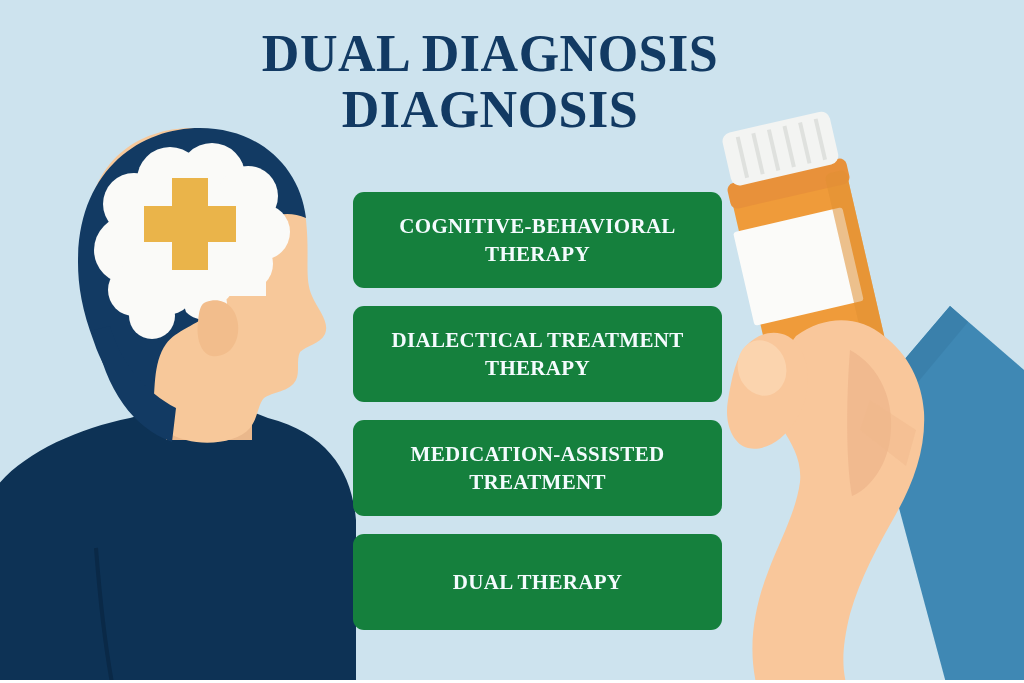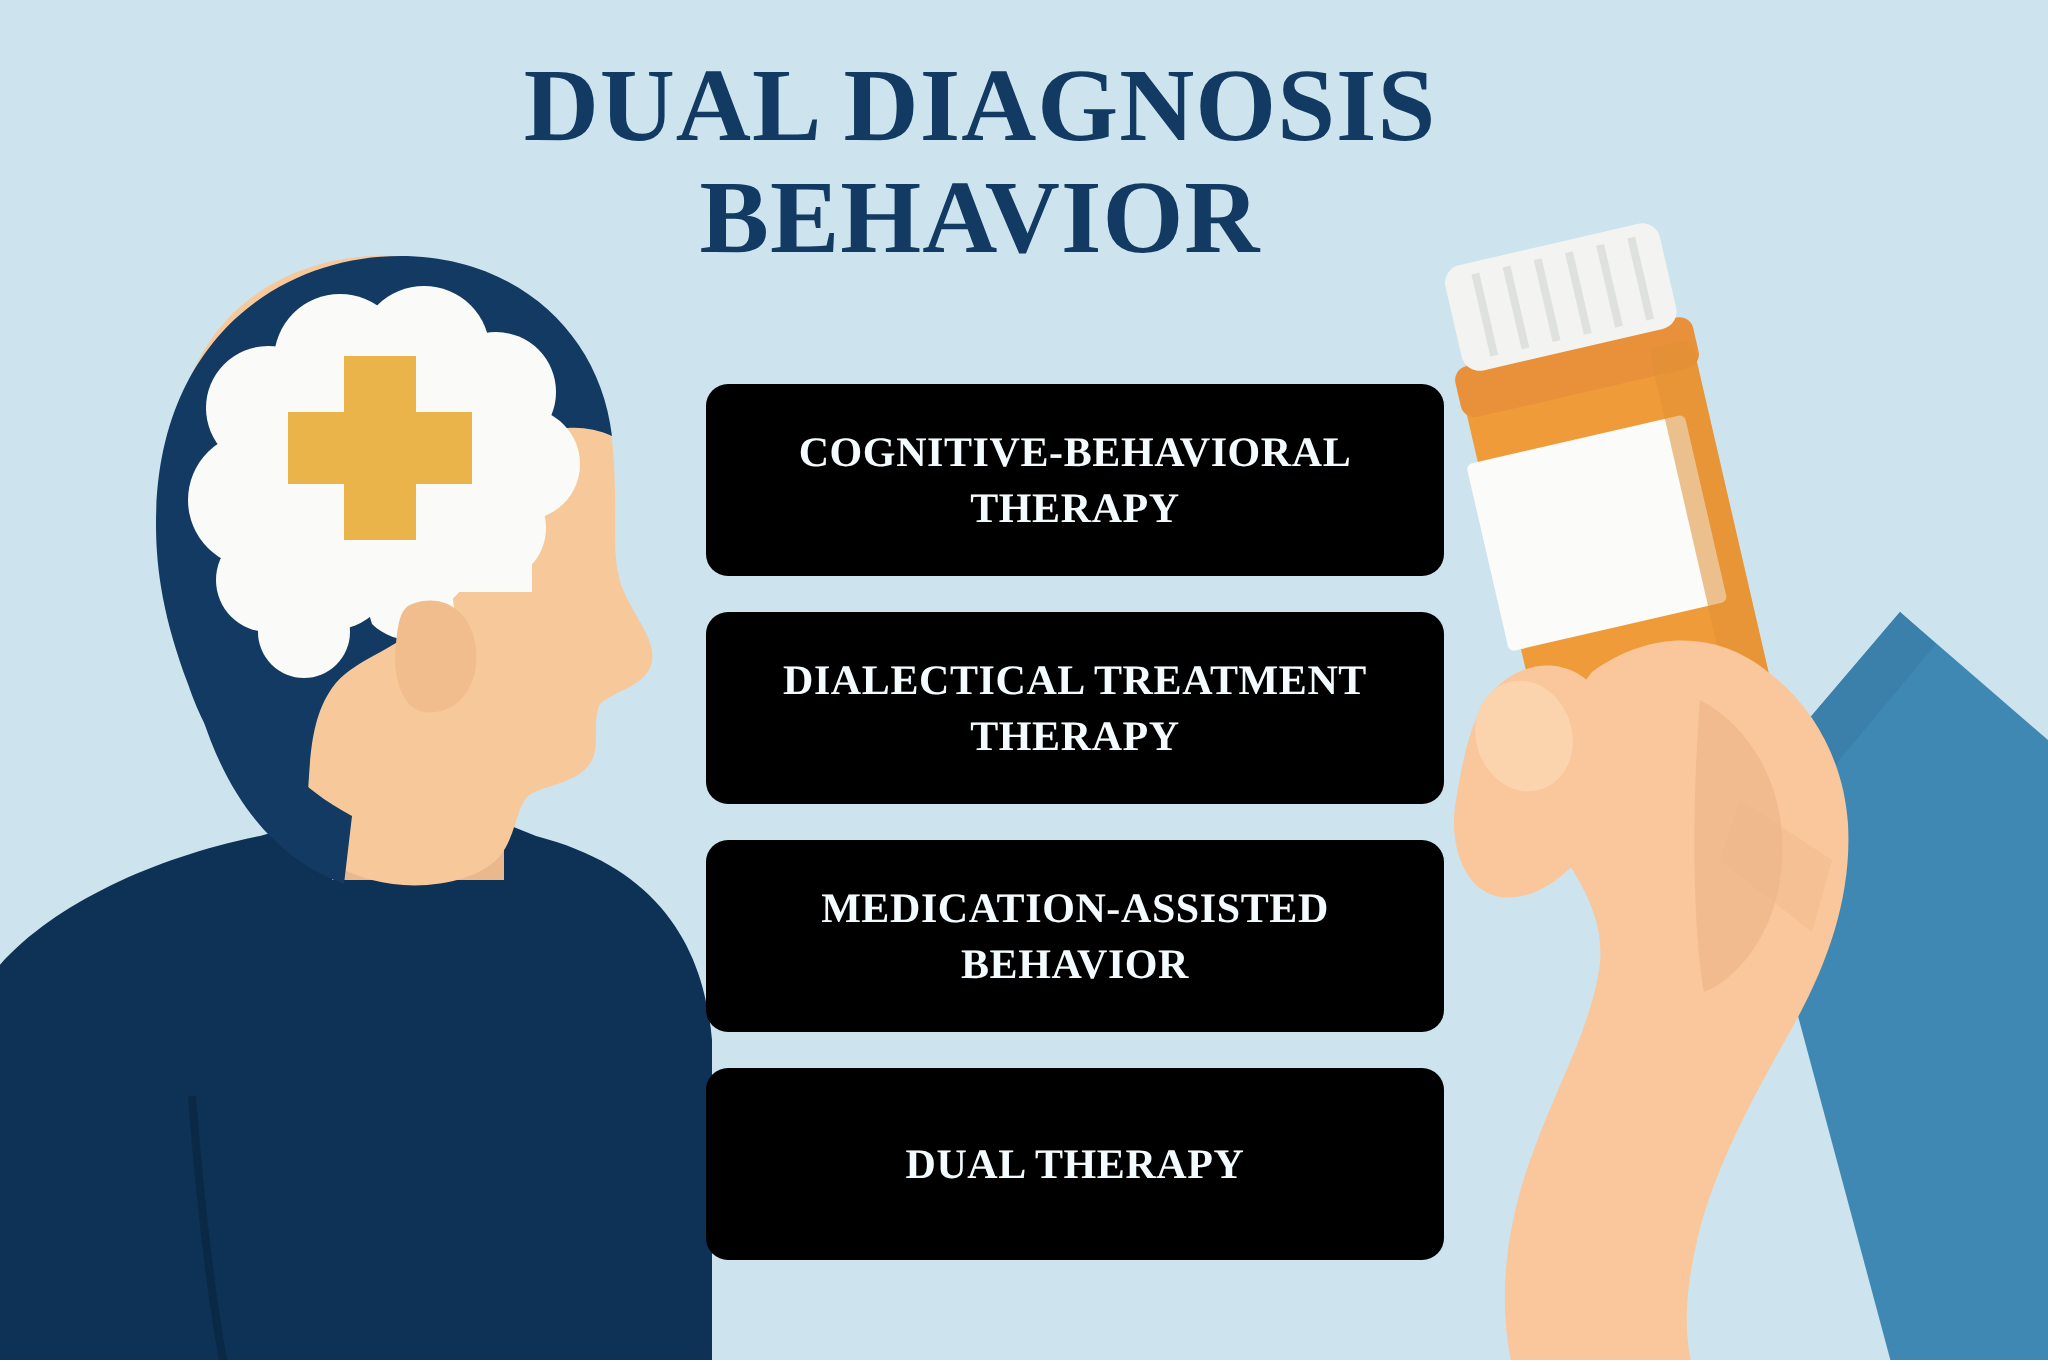--- a/index.html
+++ b/index.html
@@ -40,21 +40,21 @@
   #cards {
     position: absolute;
     left: 353px;
     top: 192px;
     width: 369px;
     z-index: 35;
   }
   .card {
     width: 369px;
     height: 96px;
-    background: #000000;
+    background: #15803d;
     border-radius: 11px;
     margin-bottom: 18px;
     display: flex;
     align-items: center;
     justify-content: center;
     box-sizing: border-box;
     padding: 4px 30px;
   }
   .card-label {
     color: #f4fbfe;
@@ -178,31 +178,31 @@
              C 32 344 24 322 28 300
              C 32 276 36 258 46 246 Z" fill="#f9c79b"></path>
 
     <ellipse cx="62" cy="268" rx="24" ry="28" transform="rotate(-18 62 268)" fill="#fbd4ae"></ellipse>
 
     <path d="M 170 300 L 216 330 L 206 366 L 160 330 Z" fill="#efb78c" opacity="0.45"></path>
   </svg>
 
   <div id="title-block">
     <span class="tline">DUAL DIAGNOSIS</span>
-    <span class="tline">BEHAVIOR</span>
+    <span class="tline">DIAGNOSIS</span>
   </div>
 
   <div id="cards">
     <div class="card">
       <span class="card-label">COGNITIVE-BEHAVIORAL THERAPY</span>
     </div>
     <div class="card">
       <span class="card-label">DIALECTICAL TREATMENT THERAPY</span>
     </div>
     <div class="card">
-      <span class="card-label">MEDICATION-ASSISTED BEHAVIOR</span>
+      <span class="card-label">MEDICATION-ASSISTED TREATMENT</span>
     </div>
     <div class="card">
       <span class="card-label">DUAL THERAPY</span>
     </div>
   </div>
 
 </div>
 
 </body></html>

